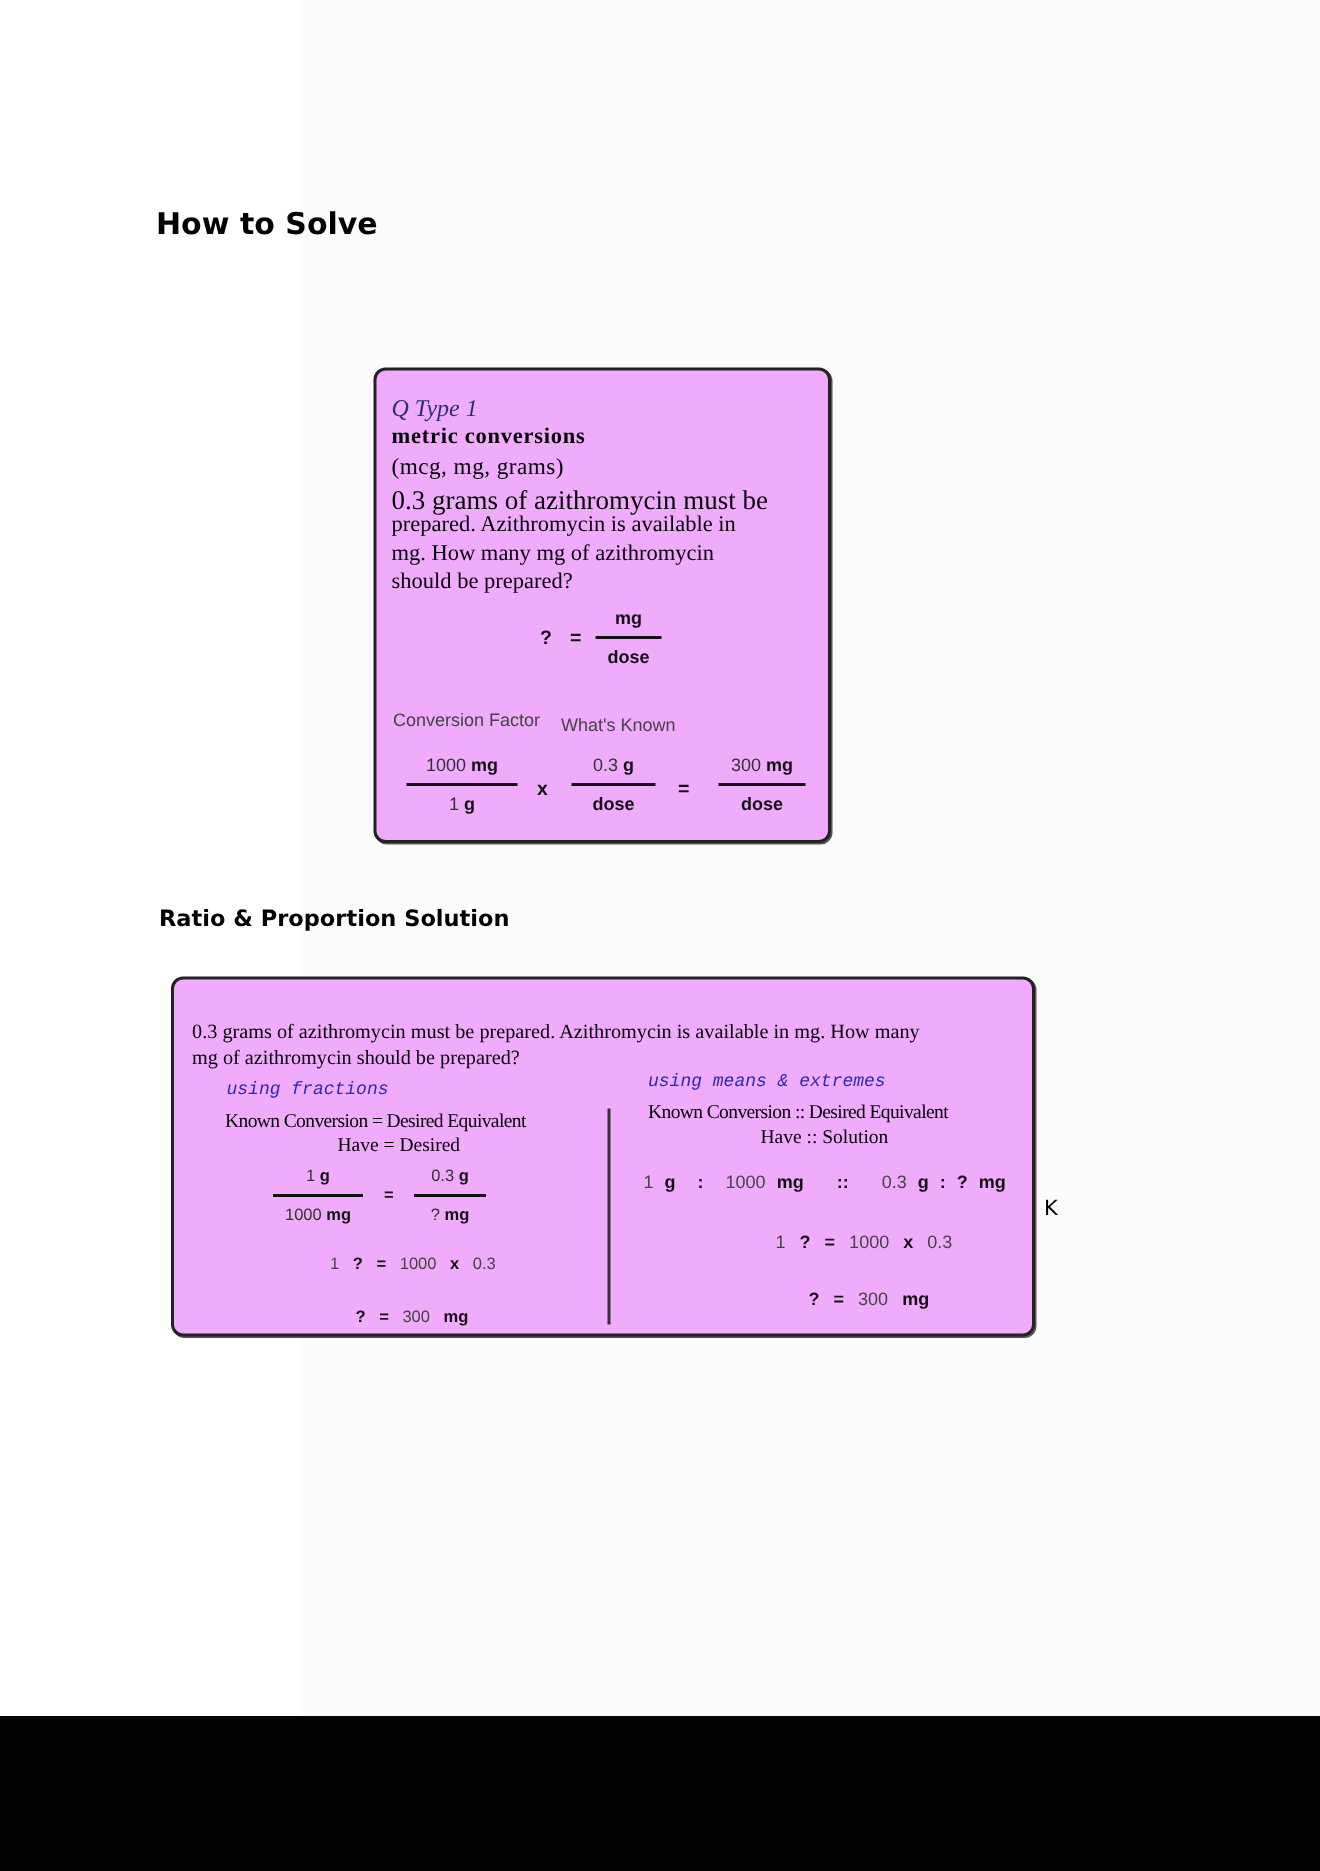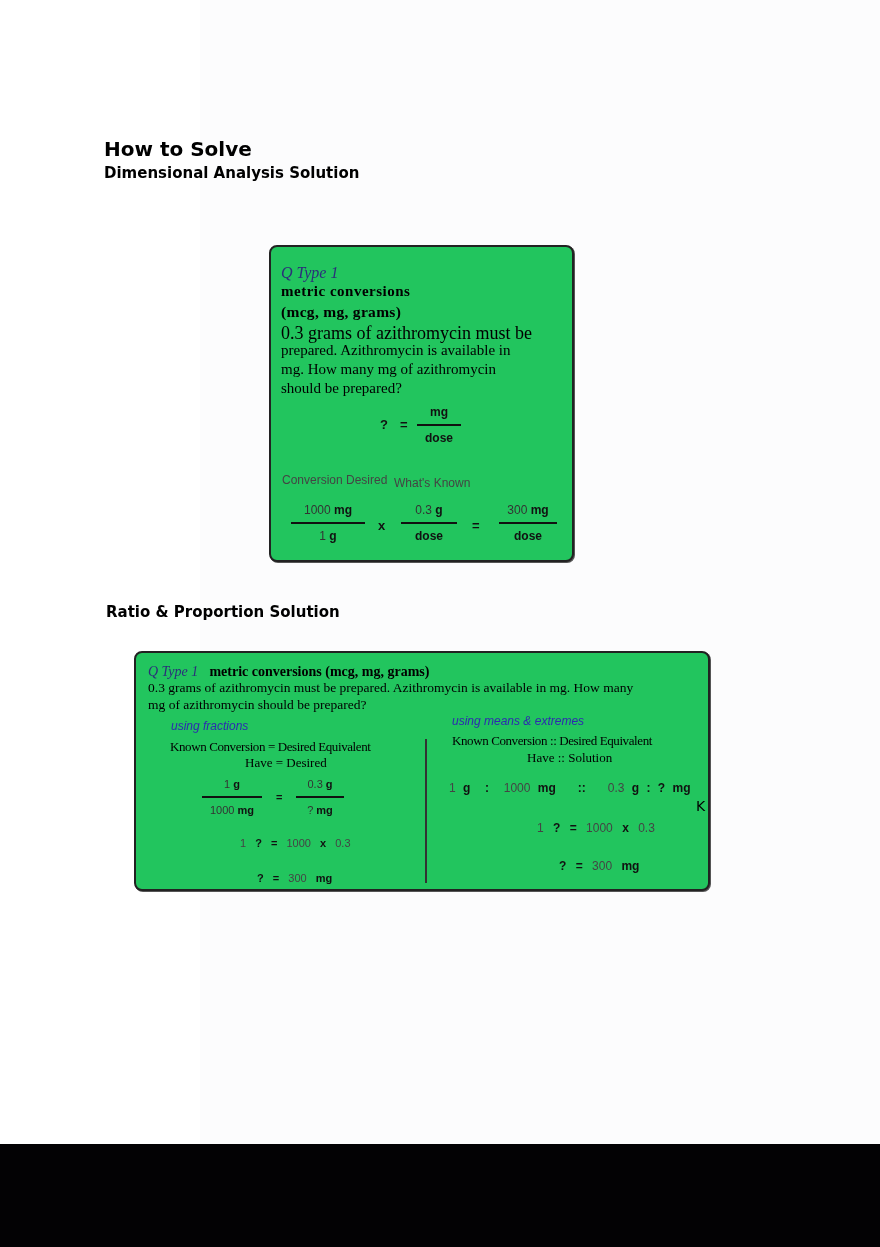--- a/index.html
+++ b/index.html
@@ -6,59 +6,58 @@
   body { width:880px; height:1247px; background:#ffffff; position:relative; overflow:hidden; font-family:"DejaVu Sans", sans-serif; color:#000; }
   .page { position:absolute; left:0; top:0; width:880px; height:1144px; background:#fff; }
   .page-tint { position:absolute; left:200px; top:0; width:680px; height:1144px; background:#fcfcfd; }
   .footer-bar { position:absolute; left:0; top:1144px; width:880px; height:103px; background:#030204; }
 
   .h1 { position:absolute; left:104px; top:137px; font-size:20px; font-weight:bold; font-family:"DejaVu Sans", sans-serif; }
   .h2 { position:absolute; left:104px; top:164px; font-size:15px; font-weight:bold; font-family:"DejaVu Sans", sans-serif; }
   .h3 { position:absolute; left:106px; top:603px; font-size:15px; font-weight:bold; font-family:"DejaVu Sans", sans-serif; }
   .stray { position:absolute; left:696px; top:798px; font-size:14px; font-family:"DejaVu Sans", sans-serif; }
 
-  .box { position:absolute; border:2px solid #222; border-radius:8px; background:#22c55e; box-shadow:1px 1px 0 #555;margin-left:20px; }
+  .box { position:absolute; border:2px solid #222; border-radius:8px; background:#f0abfc; box-shadow:1px 1px 0 #555; }
   .serif { font-family:"Liberation Serif", "DejaVu Serif", serif; }
   .sans { font-family:"Liberation Sans", sans-serif; }
   .qtype { color:#2b2f7a; font-style:italic; font-family:"Liberation Serif", serif; }
-  .blue-italic { color:#2e2ab0; font-style:italic; font-family:Liberation Sans, sans-serif; font-size:12px; }
+  .blue-italic { color:#2e2ab0; font-style:italic; font-family:Liberation Mono, monospace; font-size:12px; }
   .abs { position:absolute; white-space:nowrap; }
   .frac { position:absolute; text-align:center; font-family:"Liberation Sans", sans-serif; font-size:12px; color:#333; }
   .frac .num, .frac .den { display:block; height:18px; line-height:18px; }
   .frac .bar { display:block; height:2px; background:#111; margin:3px 0; }
   .b { font-weight:bold; color:#111; }
   .gray { color:#444; }
 </style>
 </head>
 <body>
 
 <div class="page">
   <div class="page-tint"></div>
 
   <div class="h1">How to Solve</div>
-  <div class="h2">Dimensional Analysis Solution</div>
 
   <div class="box" style="left:249px; top:245px; width:301px; height:313px;">
     <div class="abs qtype" style="left:10px; top:17px; font-size:16px;">Q Type 1</div>
     <div class="abs serif" style="left:10px; top:36px; font-size:15px; font-weight:bold; letter-spacing:0.5px;">metric conversions</div>
-    <div class="abs serif" style="left:10px; top:56px; font-size:15.5px; font-weight:bold; letter-spacing:0.3px;">(mcg, mg, grams)</div>
+    <div class="abs serif" style="left:10px; top:56px; font-size:15.5px; font-weight:normal; letter-spacing:0.3px;">(mcg, mg, grams)</div>
     <div class="abs serif" style="left:10px; top:76px; font-size:18px;">0.3 grams of azithromycin must be</div>
     <div class="abs serif" style="left:10px; top:95px; font-size:15px;">prepared.  Azithromycin is available in</div>
     <div class="abs serif" style="left:10px; top:114px; font-size:15px;">mg.  How many mg of azithromycin</div>
     <div class="abs serif" style="left:10px; top:133px; font-size:15px;">should be prepared?</div>
 
     <div class="abs sans b" style="left:109px; top:170px; font-size:13px;">?</div>
     <div class="abs sans b" style="left:129px; top:170px; font-size:13px;">=</div>
     <div class="frac" style="left:146px; top:156px; width:44px;">
       <span class="num b">mg</span>
       <span class="bar"></span>
       <span class="den b">dose</span>
     </div>
 
-    <div class="abs sans gray" style="left:11px; top:226px; font-size:12px;">Conversion Desired</div>
+    <div class="abs sans gray" style="left:11px; top:226px; font-size:12px;">Conversion Factor</div>
     <div class="abs sans gray" style="left:123px; top:229px; font-size:12px;">What's Known</div>
 
     <div class="frac" style="left:20px; top:254px; width:74px;">
       <span class="num"><span>1000</span> <span class="b">mg</span></span>
       <span class="bar"></span>
       <span class="den"><span>1</span> <span class="b">g</span></span>
     </div>
     <div class="abs sans b" style="left:107px; top:271px; font-size:13px;">x</div>
     <div class="frac" style="left:130px; top:254px; width:56px;">
       <span class="num"><span>0.3</span> <span class="b">g</span></span>
@@ -69,24 +68,20 @@
     <div class="frac" style="left:228px; top:254px; width:58px;">
       <span class="num"><span>300</span> <span class="b">mg</span></span>
       <span class="bar"></span>
       <span class="den b">dose</span>
     </div>
   </div>
 
   <div class="h3">Ratio &amp; Proportion Solution</div>
 
   <div class="box" style="left:114px; top:651px; width:572px; height:236px;">
-    <div class="abs" style="left:12px; top:8px;">
-      <span class="qtype" style="font-size:14px;">Q Type 1</span>
-      <span class="serif" style="font-size:14px; font-weight:bold; margin-left:6px;">metric conversions (mcg, mg, grams)</span>
-    </div>
     <div class="abs serif" style="left:12px; top:27px; font-size:13.5px;">0.3 grams of azithromycin must be prepared.  Azithromycin is available in mg.  How many</div>
     <div class="abs serif" style="left:12px; top:44px; font-size:13.5px;">mg of azithromycin should be prepared?</div>
 
     <div class="abs blue-italic" style="left:35px; top:66px;">using fractions</div>
     <div class="abs serif" style="left:34px; top:86px; font-size:13px; letter-spacing:-0.4px;">Known Conversion = Desired Equivalent</div>
     <div class="abs serif" style="left:109px; top:102px; font-size:13px;">Have = Desired</div>
 
     <div class="frac" style="left:66px; top:122px; width:60px; font-size:11px;">
       <span class="num"><span>1</span> <span class="b">g</span></span>
       <span class="bar"></span>

